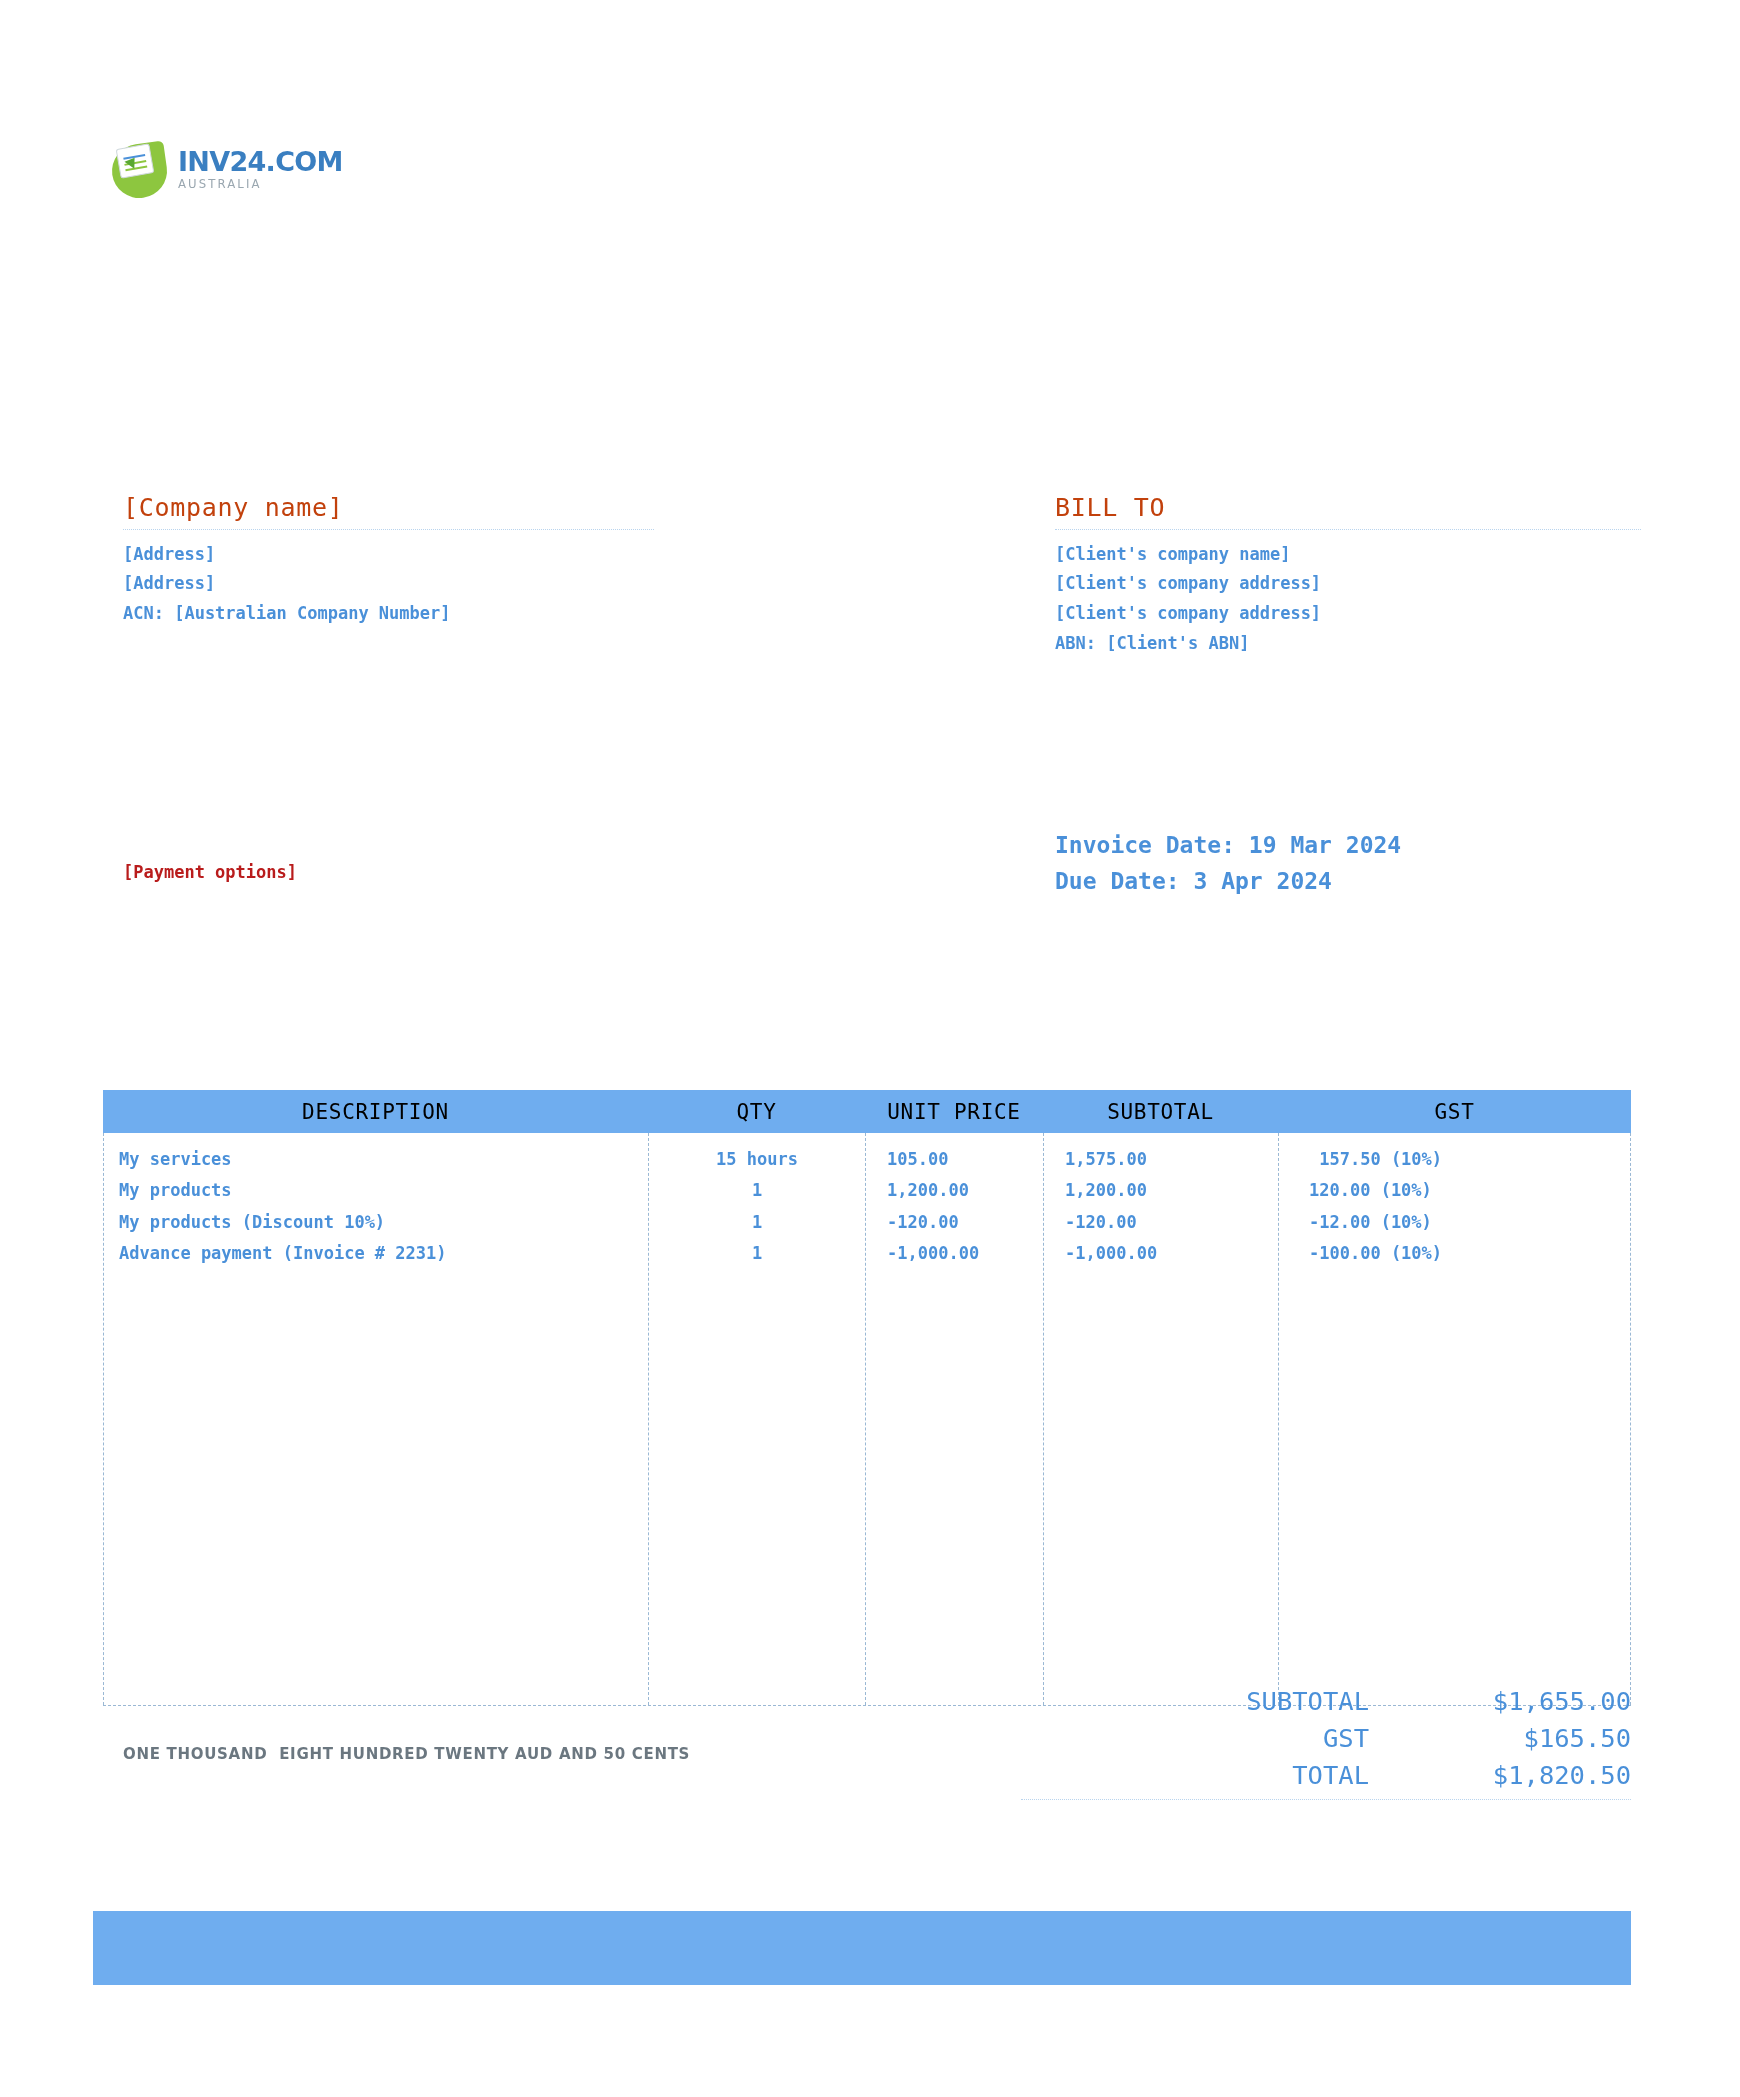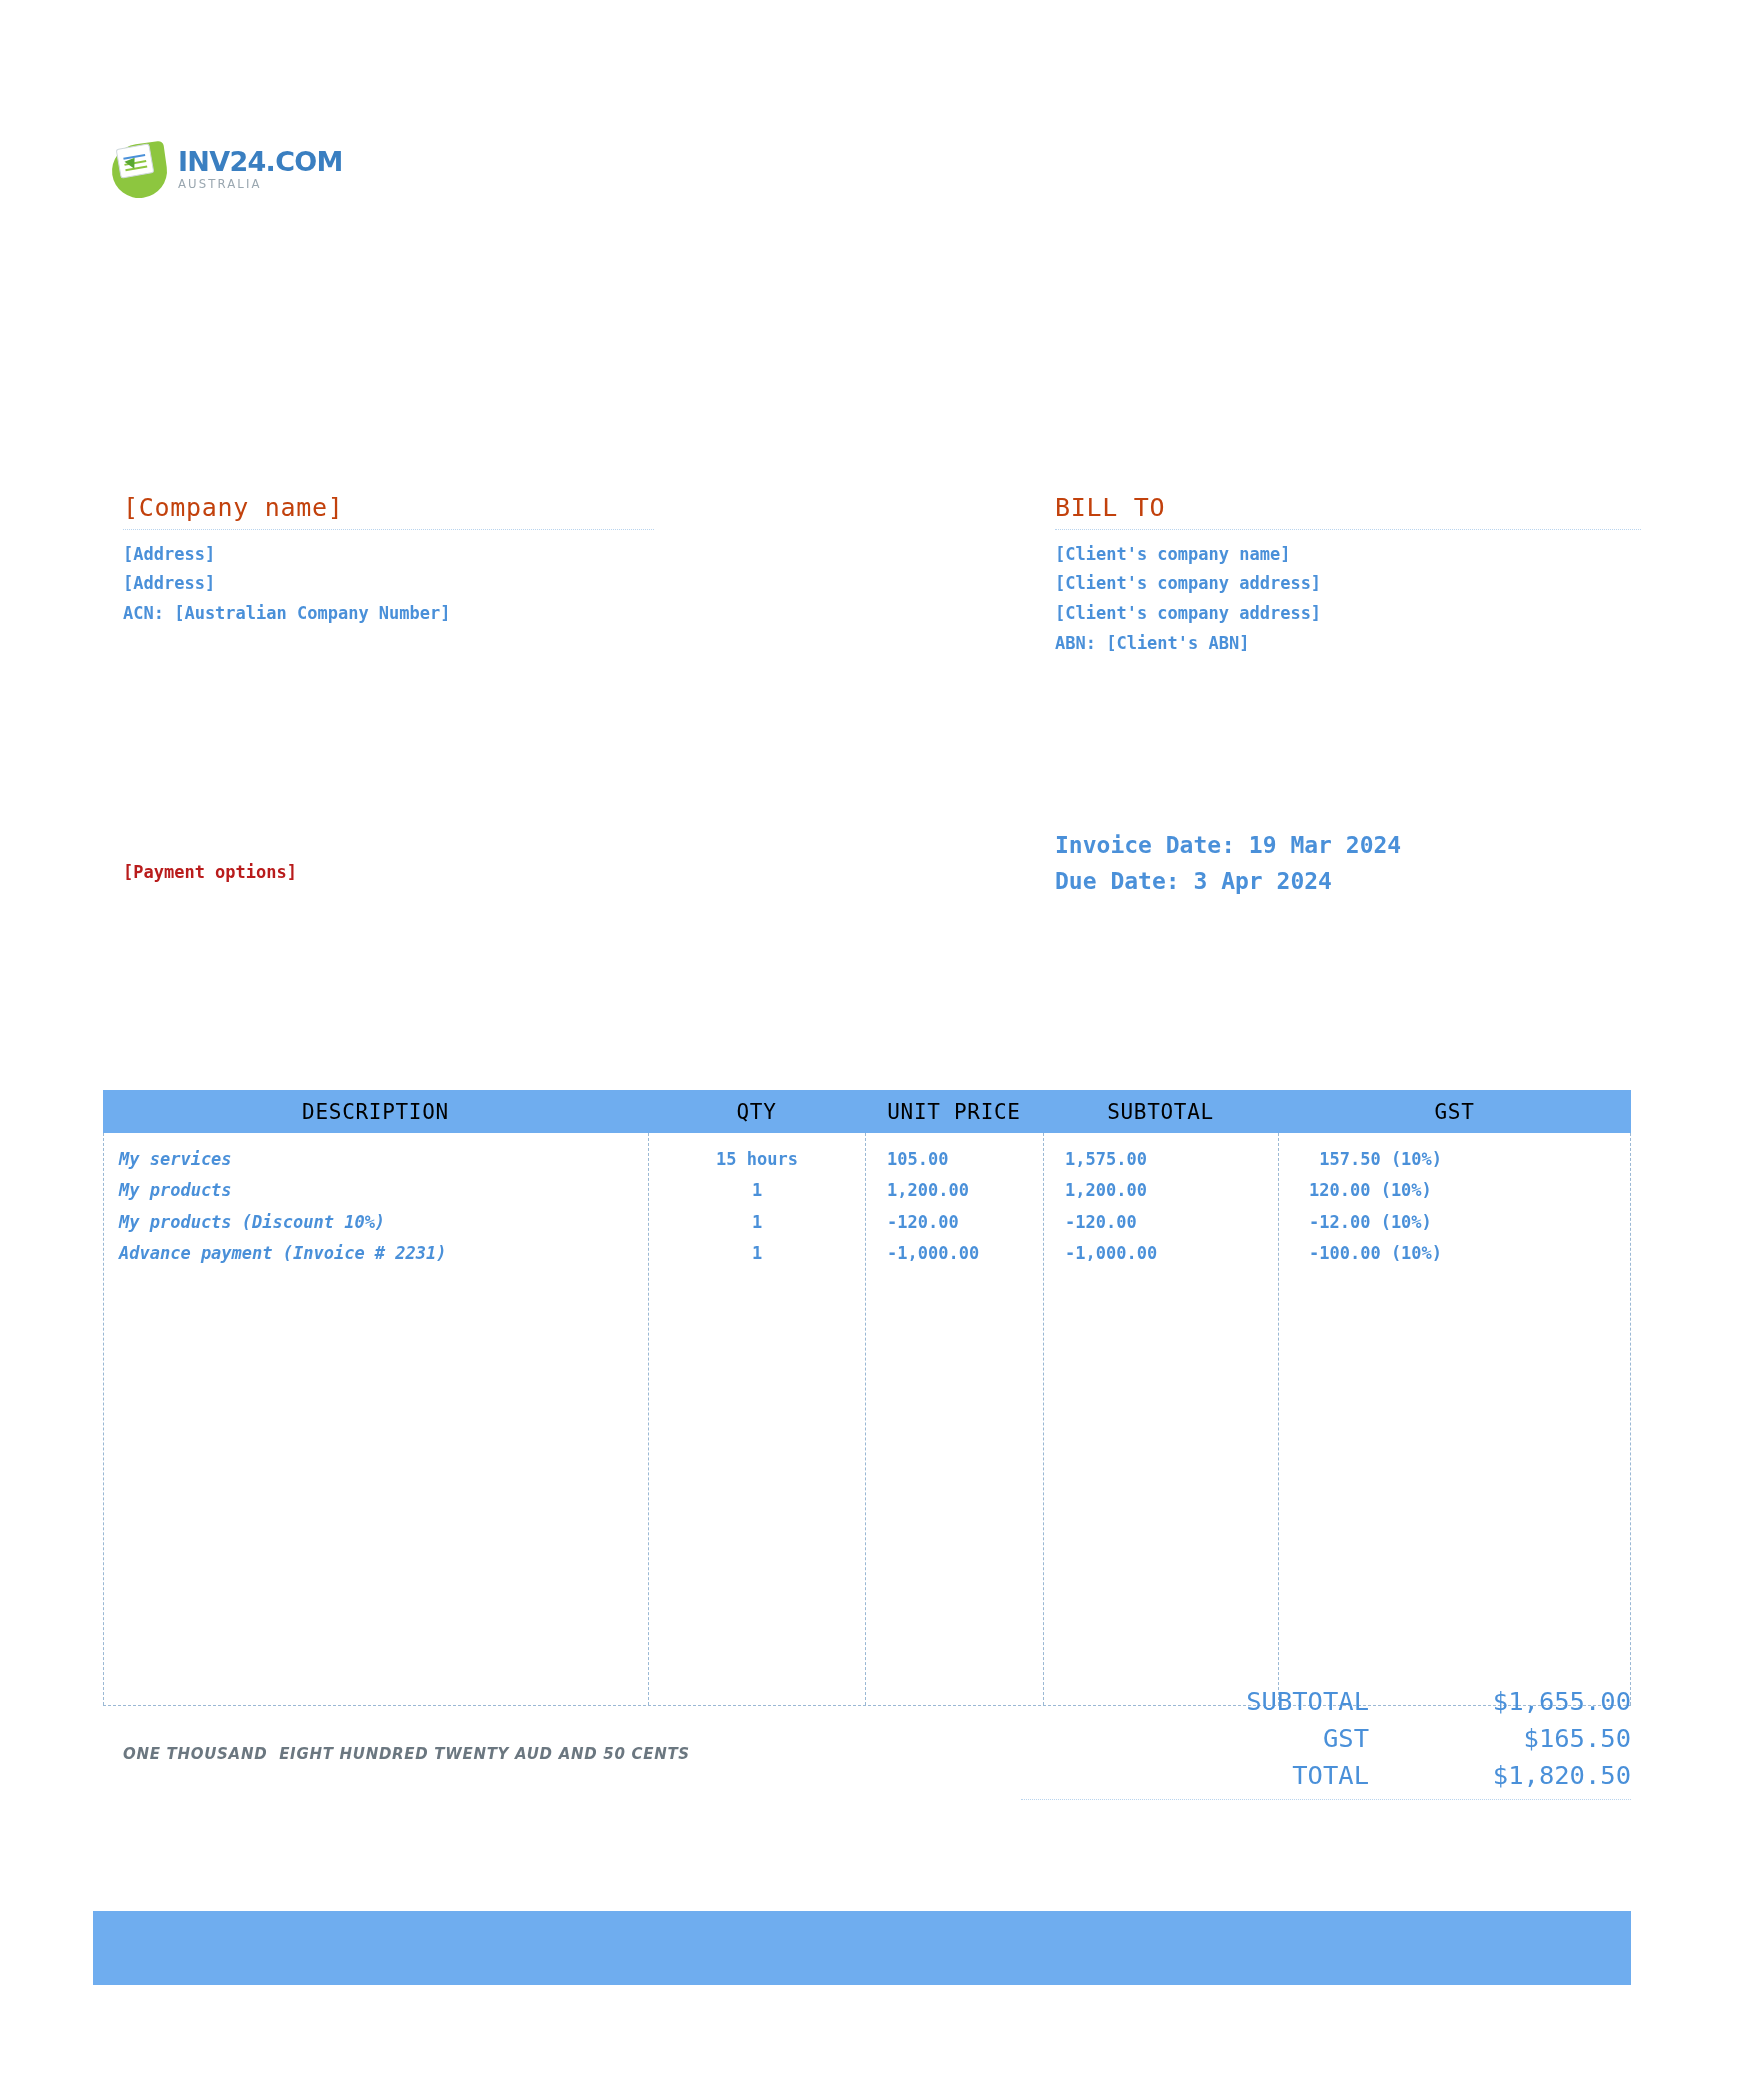--- a/index.html
+++ b/index.html
@@ -198,21 +198,21 @@
   .items-body > div:last-child {
     border-right: 1.4px dashed #9ab8d4;
   }
   .cell {
     font-size: 17px;
     font-weight: bold;
     color: #4a90d9;
     line-height: 1.85;
     white-space: pre;
   }
-  .cell.left   { text-align: left;  padding-left: 15px; font-style: italic; }
+  .cell.left   { text-align: left;  padding-left: 15px; }
   .cell.center { text-align: center; }
   .cell.lpad   { text-align: left;  padding-left: 21px; }
   .cell.gstpad { text-align: left;  padding-left: 30px; }
 
   
   .totals {
     position: absolute;
     left: 1021px;
     top: 1683px;
     width: 610px;
@@ -239,21 +239,20 @@
   }
   .totals-underline {
     margin-top: 5.5px;
     border-bottom: 1.4px dotted #b9d4ee;
   }
   .amount-words {
     position: absolute;
     left: 123px;
     top: 1745px;
     font-family: "DejaVu Sans", sans-serif;
-    font-style: italic;
     font-weight: bold;
     font-size: 15px;
     color: #6b7780;
     letter-spacing: 0.7px;
     white-space: pre;
   }
 
   
   .footer-bar {
     position: absolute;

